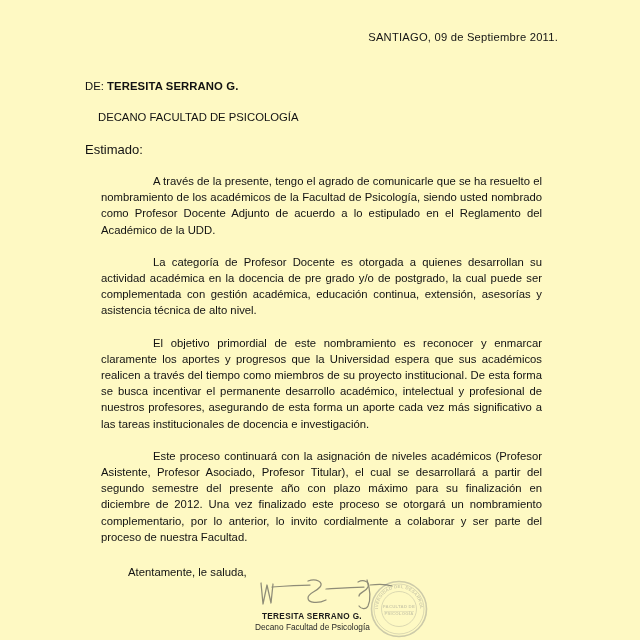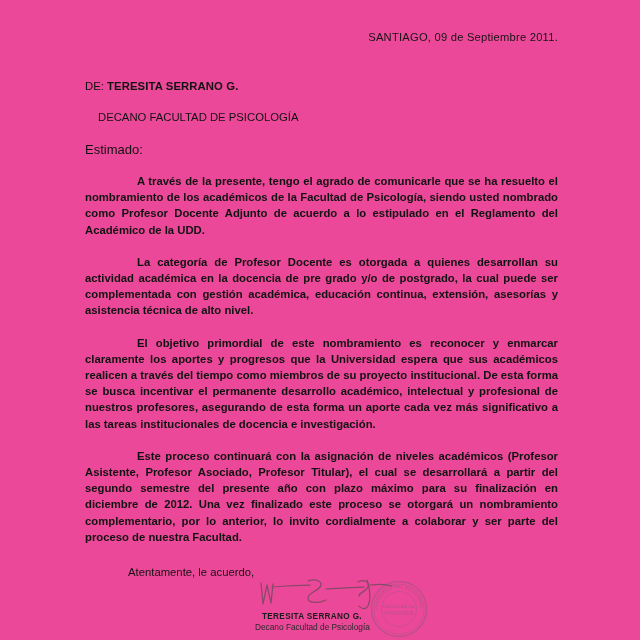--- a/index.html
+++ b/index.html
@@ -14,21 +14,21 @@
     overflow: hidden;
     font-family: "Liberation Sans", sans-serif;
     color: #111111;
     -webkit-font-smoothing: antialiased;
   }
 
   .page {
     position: relative;
     width: 640px;
     height: 640px;
-    background: #ec4899;
+    background: #fef9c3;
     box-sizing: border-box;
   }
 
   
   .content {
     position: absolute;
     left: 85px;
     top: 0;
     width: 473px;
   }
@@ -77,25 +77,24 @@
     margin-top: 17px;
     color: #121212;
   }
 
   .para {
     font-size: 11.3px;
     line-height: 16.2px;
     text-align: justify;
     text-justify: inter-word;
     text-indent: 52px;
-    margin: 0;
+    margin: 16px;
     margin-top: 16px;
     color: #121212;
     hyphens: none;
-    font-weight: bold;
   }
   .para.last-short {
     text-align: justify;
   }
 
   .closing {
     font-size: 11.3px;
     line-height: 16px;
     margin-top: 19px;
     padding-left: 43px;
@@ -189,21 +188,21 @@
 
 
       <div class="salutation">Estimado:</div>
     </div>
 
     <p class="para">A través de la presente, tengo el agrado de comunicarle que se ha resuelto el nombramiento de los académicos de la Facultad de Psicología, siendo usted nombrado como Profesor Docente Adjunto de acuerdo a lo estipulado en el Reglamento del Académico de la UDD.</p>
     <p class="para">La categoría de Profesor Docente es otorgada a quienes desarrollan su actividad académica en la docencia de pre grado y/o de postgrado, la cual puede ser complementada con gestión académica, educación continua, extensión, asesorías y asistencia técnica de alto nivel.</p>
     <p class="para">El objetivo primordial de este nombramiento es reconocer y enmarcar claramente los aportes y progresos que la Universidad espera que sus académicos realicen a través del tiempo como miembros de su proyecto institucional. De esta forma se busca incentivar el permanente desarrollo académico, intelectual y profesional de nuestros profesores, asegurando de esta forma un aporte cada vez más significativo a las tareas institucionales de docencia e investigación.</p>
     <p class="para last-short">Este proceso continuará con la asignación de niveles académicos (Profesor Asistente, Profesor Asociado, Profesor Titular), el cual se desarrollará a partir del segundo semestre del presente año con plazo máximo para su finalización en diciembre de 2012. Una vez finalizado este proceso se otorgará un nombramiento complementario, por lo anterior, lo invito cordialmente a colaborar y ser parte del proceso de nuestra Facultad.</p>
 
-    <div class="closing">Atentamente, le acuerdo,</div>
+    <div class="closing">Atentamente, le saluda,</div>
   </div>
 
   <div class="sig-zone">
 
     <svg class="sig-scrawl" viewBox="0 0 145 36">
       <g fill="none" stroke="#4a4a4a" stroke-width="1.25" stroke-linecap="round" stroke-linejoin="round">
         <path d="M3 8 L5 29 L9 10 L13 28 L15 9"></path>
         <path d="M14 12 C26 11, 38 10, 52 10"></path>
         <path d="M50 6 C58 3, 66 7, 62 12 C58 17, 50 18, 50 23 C50 28, 60 29, 68 25"></path>
         <path d="M68 14 C82 13, 94 12, 106 12"></path>

